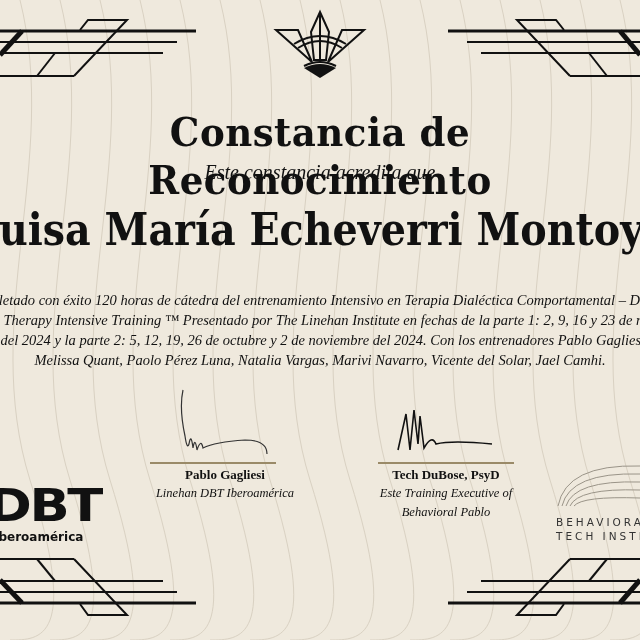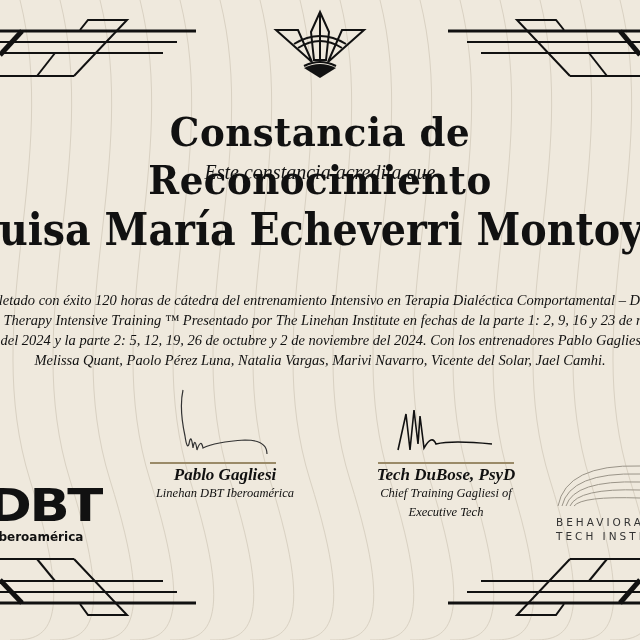--- a/index.html
+++ b/index.html
@@ -26,21 +26,21 @@
       font-family: "DejaVu Serif", serif; font-weight:bold;
       font-size:44px; line-height:60px; white-space:nowrap;
       transform: scaleX(0.9); transform-origin:center;
     }
     .body-text {
       left:-60px; top:290px; width:760px; text-align:center;
       font-style:italic; font-size:14.5px; line-height:20px;
     }
     .sig-block { text-align:center; }
     .sig-line { height:2px; background:#9a8a68; margin:0 auto 4px auto; }
-    .sig-name { font-weight:bold; font-style:italic; font-size:17px; line-height:18px; }
+    .sig-name { font-weight:bold; font-size:13px; line-height:18px; }
     .sig-title { font-style:italic; font-size:12.5px; line-height:19px; }
     .dbt-logo {
       left:-12px; top:484px;
       font-family:"DejaVu Sans", sans-serif; font-weight:bold;
       font-size:44px; line-height:44px; letter-spacing:-2px;
       transform: scaleX(1.2); transform-origin:left;
     }
     .dbt-sub {
       left:-6px; top:530px; font-family:"DejaVu Sans", sans-serif; font-weight:bold;
       font-size:12px; line-height:14px;
@@ -128,22 +128,22 @@
 </div>
 
 <svg class="layer" style="left:392px;top:404px" width="110" height="60">
   <path d="M6 46 L14 10 L18 46 L22 6 L26 40 L28 12 L32 44 Q40 30 44 40 Q60 36 100 40" stroke="#111" stroke-width="1.6" fill="none"></path>
 </svg>
 <div class="layer sig-block" style="left:378px;top:462px;width:136px">
   <div class="sig-line" style="width:136px"></div>
 </div>
 <div class="layer sig-block" style="left:346px;top:466px;width:200px">
   <div class="sig-name">Tech DuBose, PsyD</div>
-  <div class="sig-title">Chief Training Gagliesi of</div>
-  <div class="sig-title">Executive Tech</div>
+  <div class="sig-title">Este Training Executive of</div>
+  <div class="sig-title">Behavioral Pablo</div>
 </div>
 
 <div class="layer dbt-logo">DBT</div>
 <div class="layer dbt-sub">Iberoamérica</div>
 
 <svg class="layer" style="left:556px;top:460px" width="90" height="50">
   <g stroke="#9a9488" stroke-width="1" fill="none">
     <path d="M2 46 Q10 4 84 6"></path>
     <path d="M6 46 Q14 12 84 14"></path>
     <path d="M10 46 Q18 20 84 22"></path>

